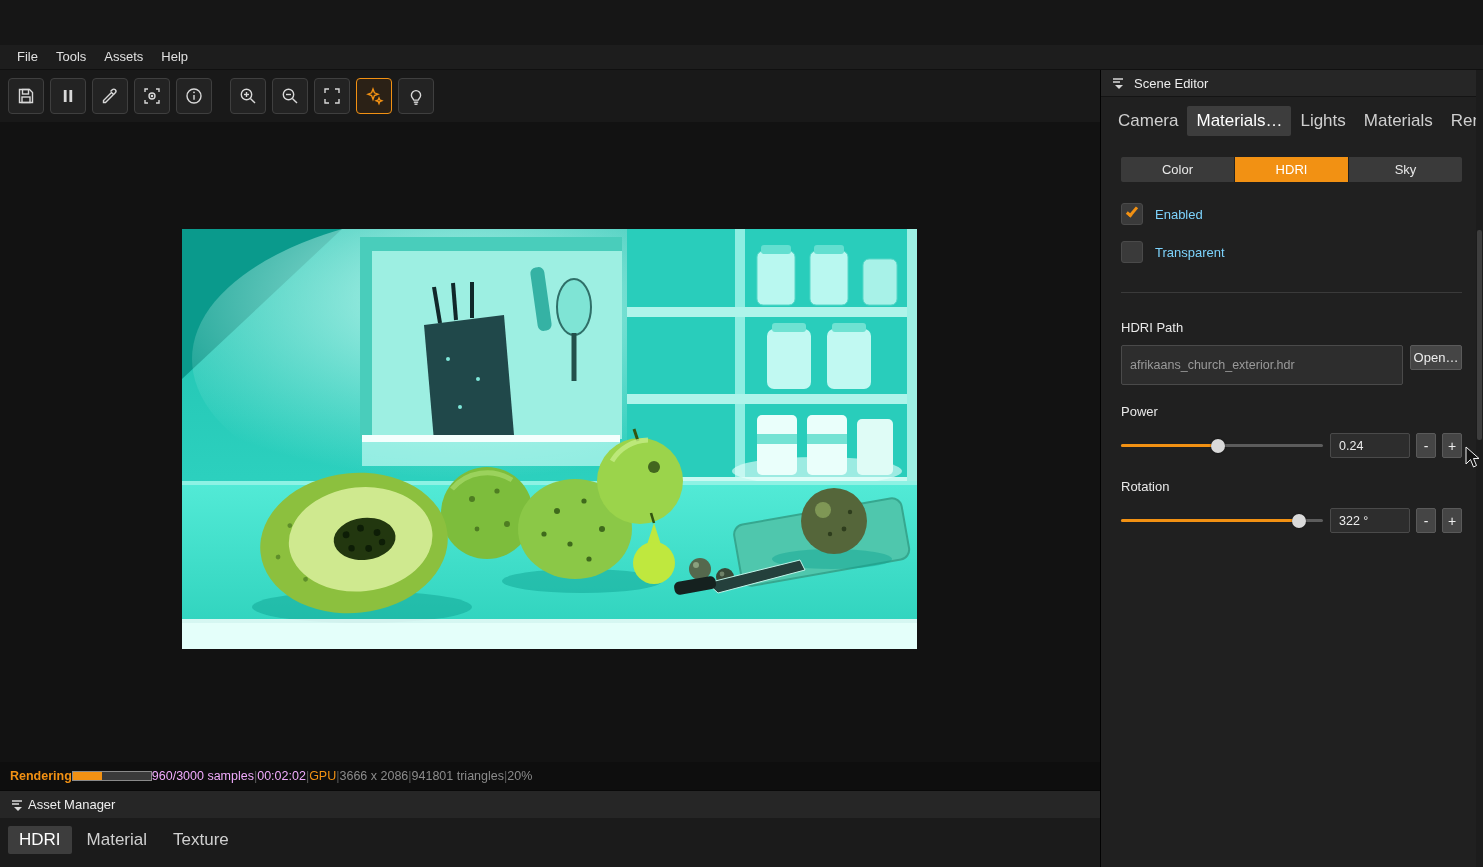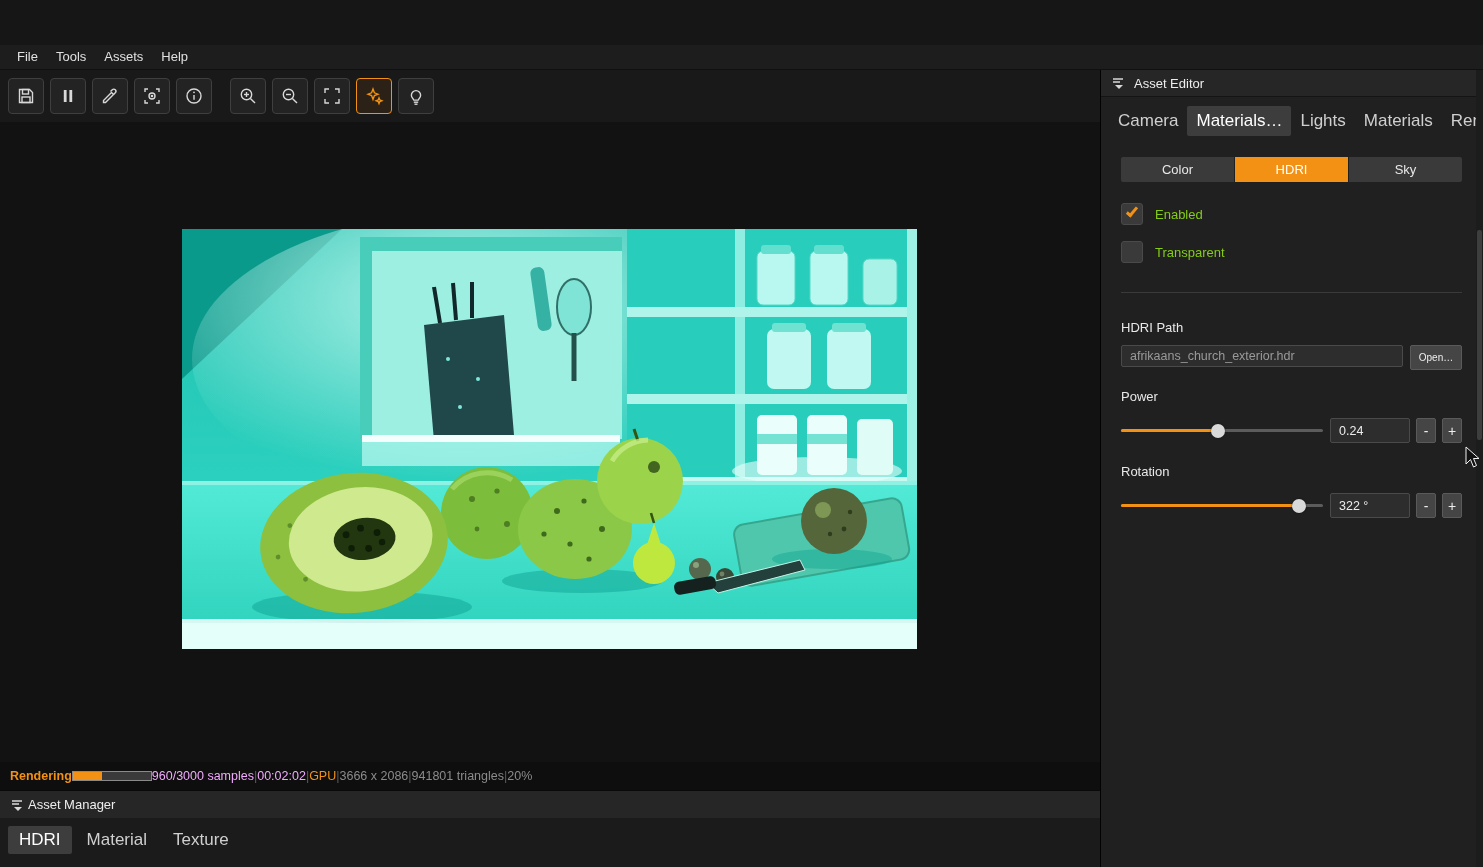--- a/index.html
+++ b/index.html
@@ -63,28 +63,28 @@
 
   .segmented { display:flex; height:25px; border-radius:2px; overflow:hidden; gap:1px; background:#202020; }
   .segment { flex:1; background:#3a3a3a; color:#e8e8e8; font-size:13px; display:flex; align-items:center; justify-content:center; }
   .segment.active { background:#F29113; color:#fff; }
 
   .check-row { display:flex; align-items:center; margin-top:16px; }
   .check-row.first { margin-top:21px; }
   .checkbox { width:22px; height:22px; background:#3a3a3a; border:1px solid #4a4a4a; border-radius:3px; }
   .checkmark { display:none; width:6px; height:12px; border-right:3px solid #F29113; border-bottom:3px solid #F29113; transform:rotate(40deg); margin:1px 0 0 7px; }
   .checkbox.checked .checkmark { display:block; }
-  .check-label { margin-left:12px; font-size:13px; color:#84cc16; }
+  .check-label { margin-left:12px; font-size:13px; color:#7dd3fc; }
 
   .divider { border-top:1px solid #3a3a3a; margin-top:29px; }
 
   .field-label { margin-top:27px; font-size:13px; color:#e8e8e8; }
   .path-row { display:flex; margin-top:10px; gap:7px; }
-  .path-input { flex:1; height:22px; background:#2d2d2d; border:1px solid #4a4a4a; border-radius:2px; color:#9a9a9a; font-size:12.5px; padding:0 8px; font-family:"Liberation Sans", sans-serif; }
-  .btn { height:25px; background:#454545; border:1px solid #5a5a5a; border-radius:2px; color:#ededed; font-size:10px; display:flex; align-items:center; justify-content:center; }
+  .path-input { flex:1; height:40px; background:#2d2d2d; border:1px solid #4a4a4a; border-radius:2px; color:#9a9a9a; font-size:12.5px; padding:0 8px; font-family:"Liberation Sans", sans-serif; }
+  .btn { height:25px; background:#454545; border:1px solid #5a5a5a; border-radius:2px; color:#ededed; font-size:13px; display:flex; align-items:center; justify-content:center; }
   .btn-open { width:52px; }
 
   .slider-row { display:flex; align-items:center; margin-top:14px; }
   .slider { position:relative; width:202px; height:14px; }
   .slider .track { position:absolute; left:0; right:0; top:5.5px; height:3px; background:#5c5c5c; border-radius:2px; }
   .slider .fill { position:absolute; left:0; top:5.5px; height:3px; background:#F29113; border-radius:2px; }
   .slider .handle { position:absolute; right:-7px; top:-5.5px; width:14px; height:14px; border-radius:50%; background:#d9d9d9; box-shadow:0 0 2px rgba(0,0,0,.6); }
   .value-box { width:80px; height:25px; background:#2d2d2d; border:1px solid #4a4a4a; border-radius:2px; color:#ececec; font-size:12.5px; display:flex; align-items:center; padding-left:8px; margin-left:7px; }
   .stepper { width:20px; margin-left:6px; font-size:14px; }
 
@@ -343,21 +343,21 @@
 
     </div>
   </div>
 
   <div class="right-col">
     <div class="se-header">
       <svg width="14" height="14" viewBox="0 0 14 14">
           <path d="M2 3h10M2 6h7" stroke="#d8d8d8" stroke-width="1.4"></path>
           <polygon points="4,9 12,9 8,13" fill="#d8d8d8"></polygon>
         </svg>
-      <span class="panel-title">Asset Editor</span>
+      <span class="panel-title">Scene Editor</span>
     </div>
 
     <div class="se-tabs">
       <span class="tab">Camera</span>
       <span class="tab active">Materials…</span>
       <span class="tab">Lights</span>
       <span class="tab">Materials</span>
       <span class="tab">Render</span>
       <span class="tab-arrows">
         <span class="tab-arrow">

